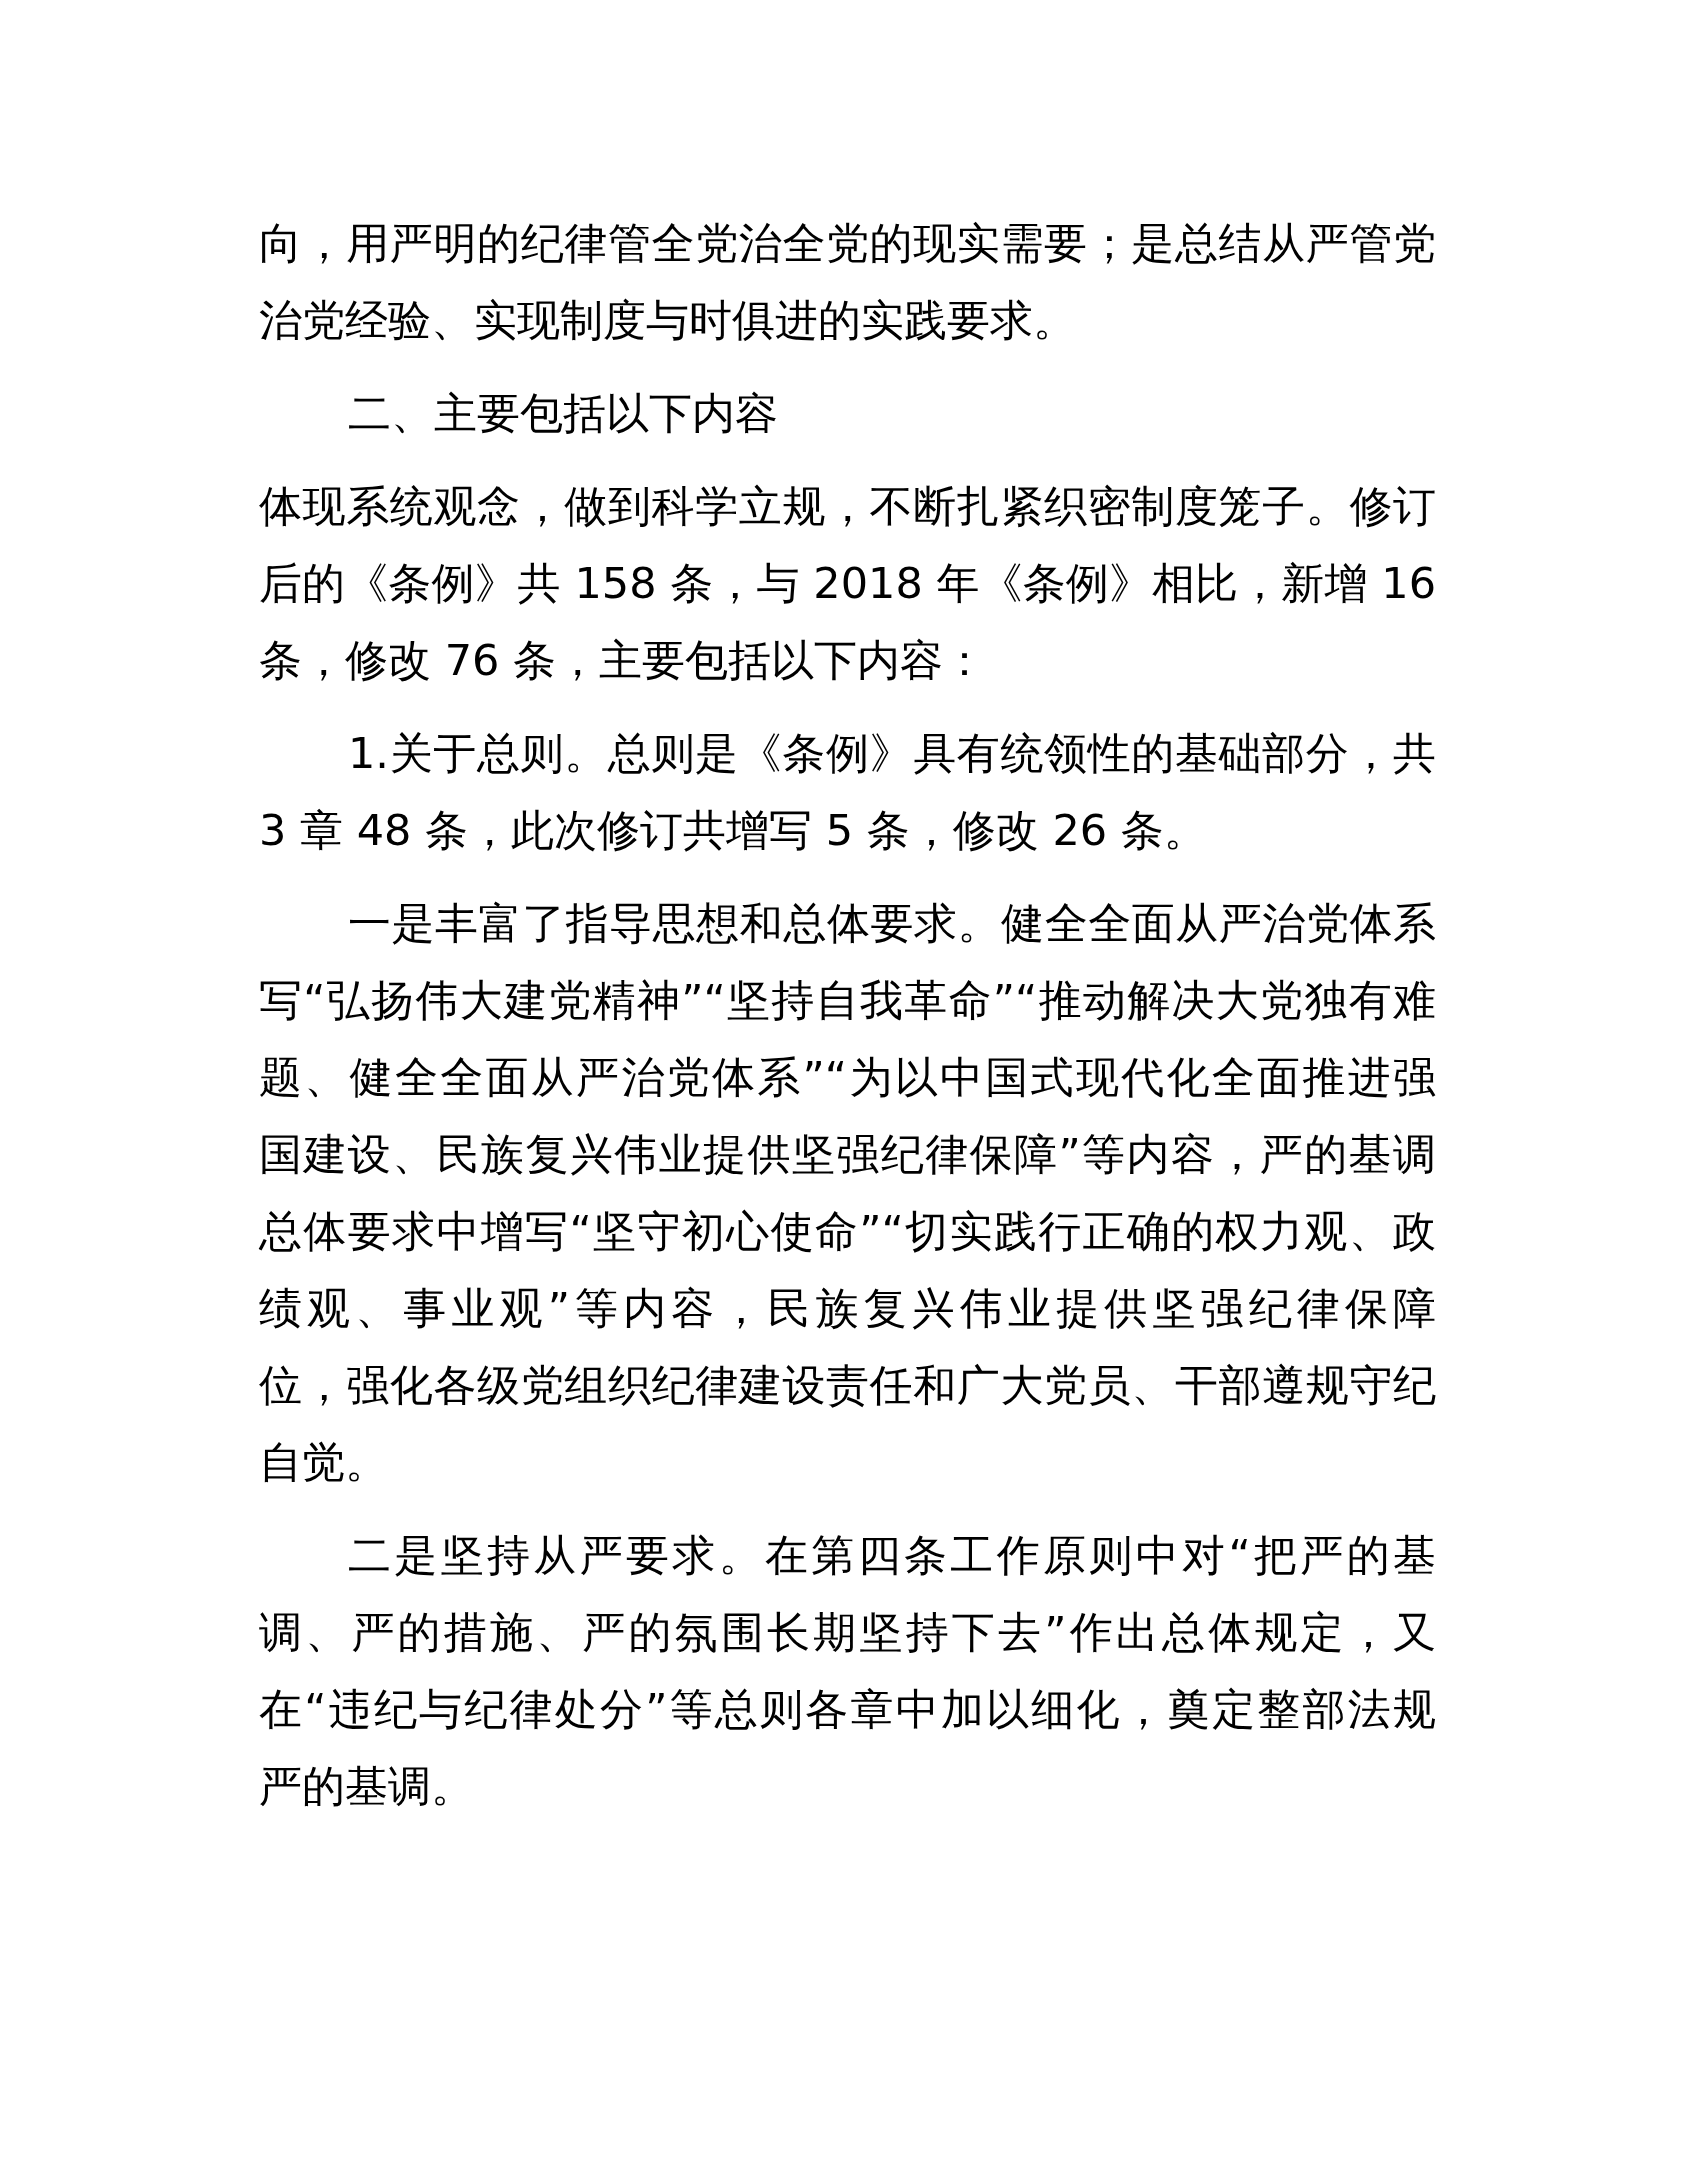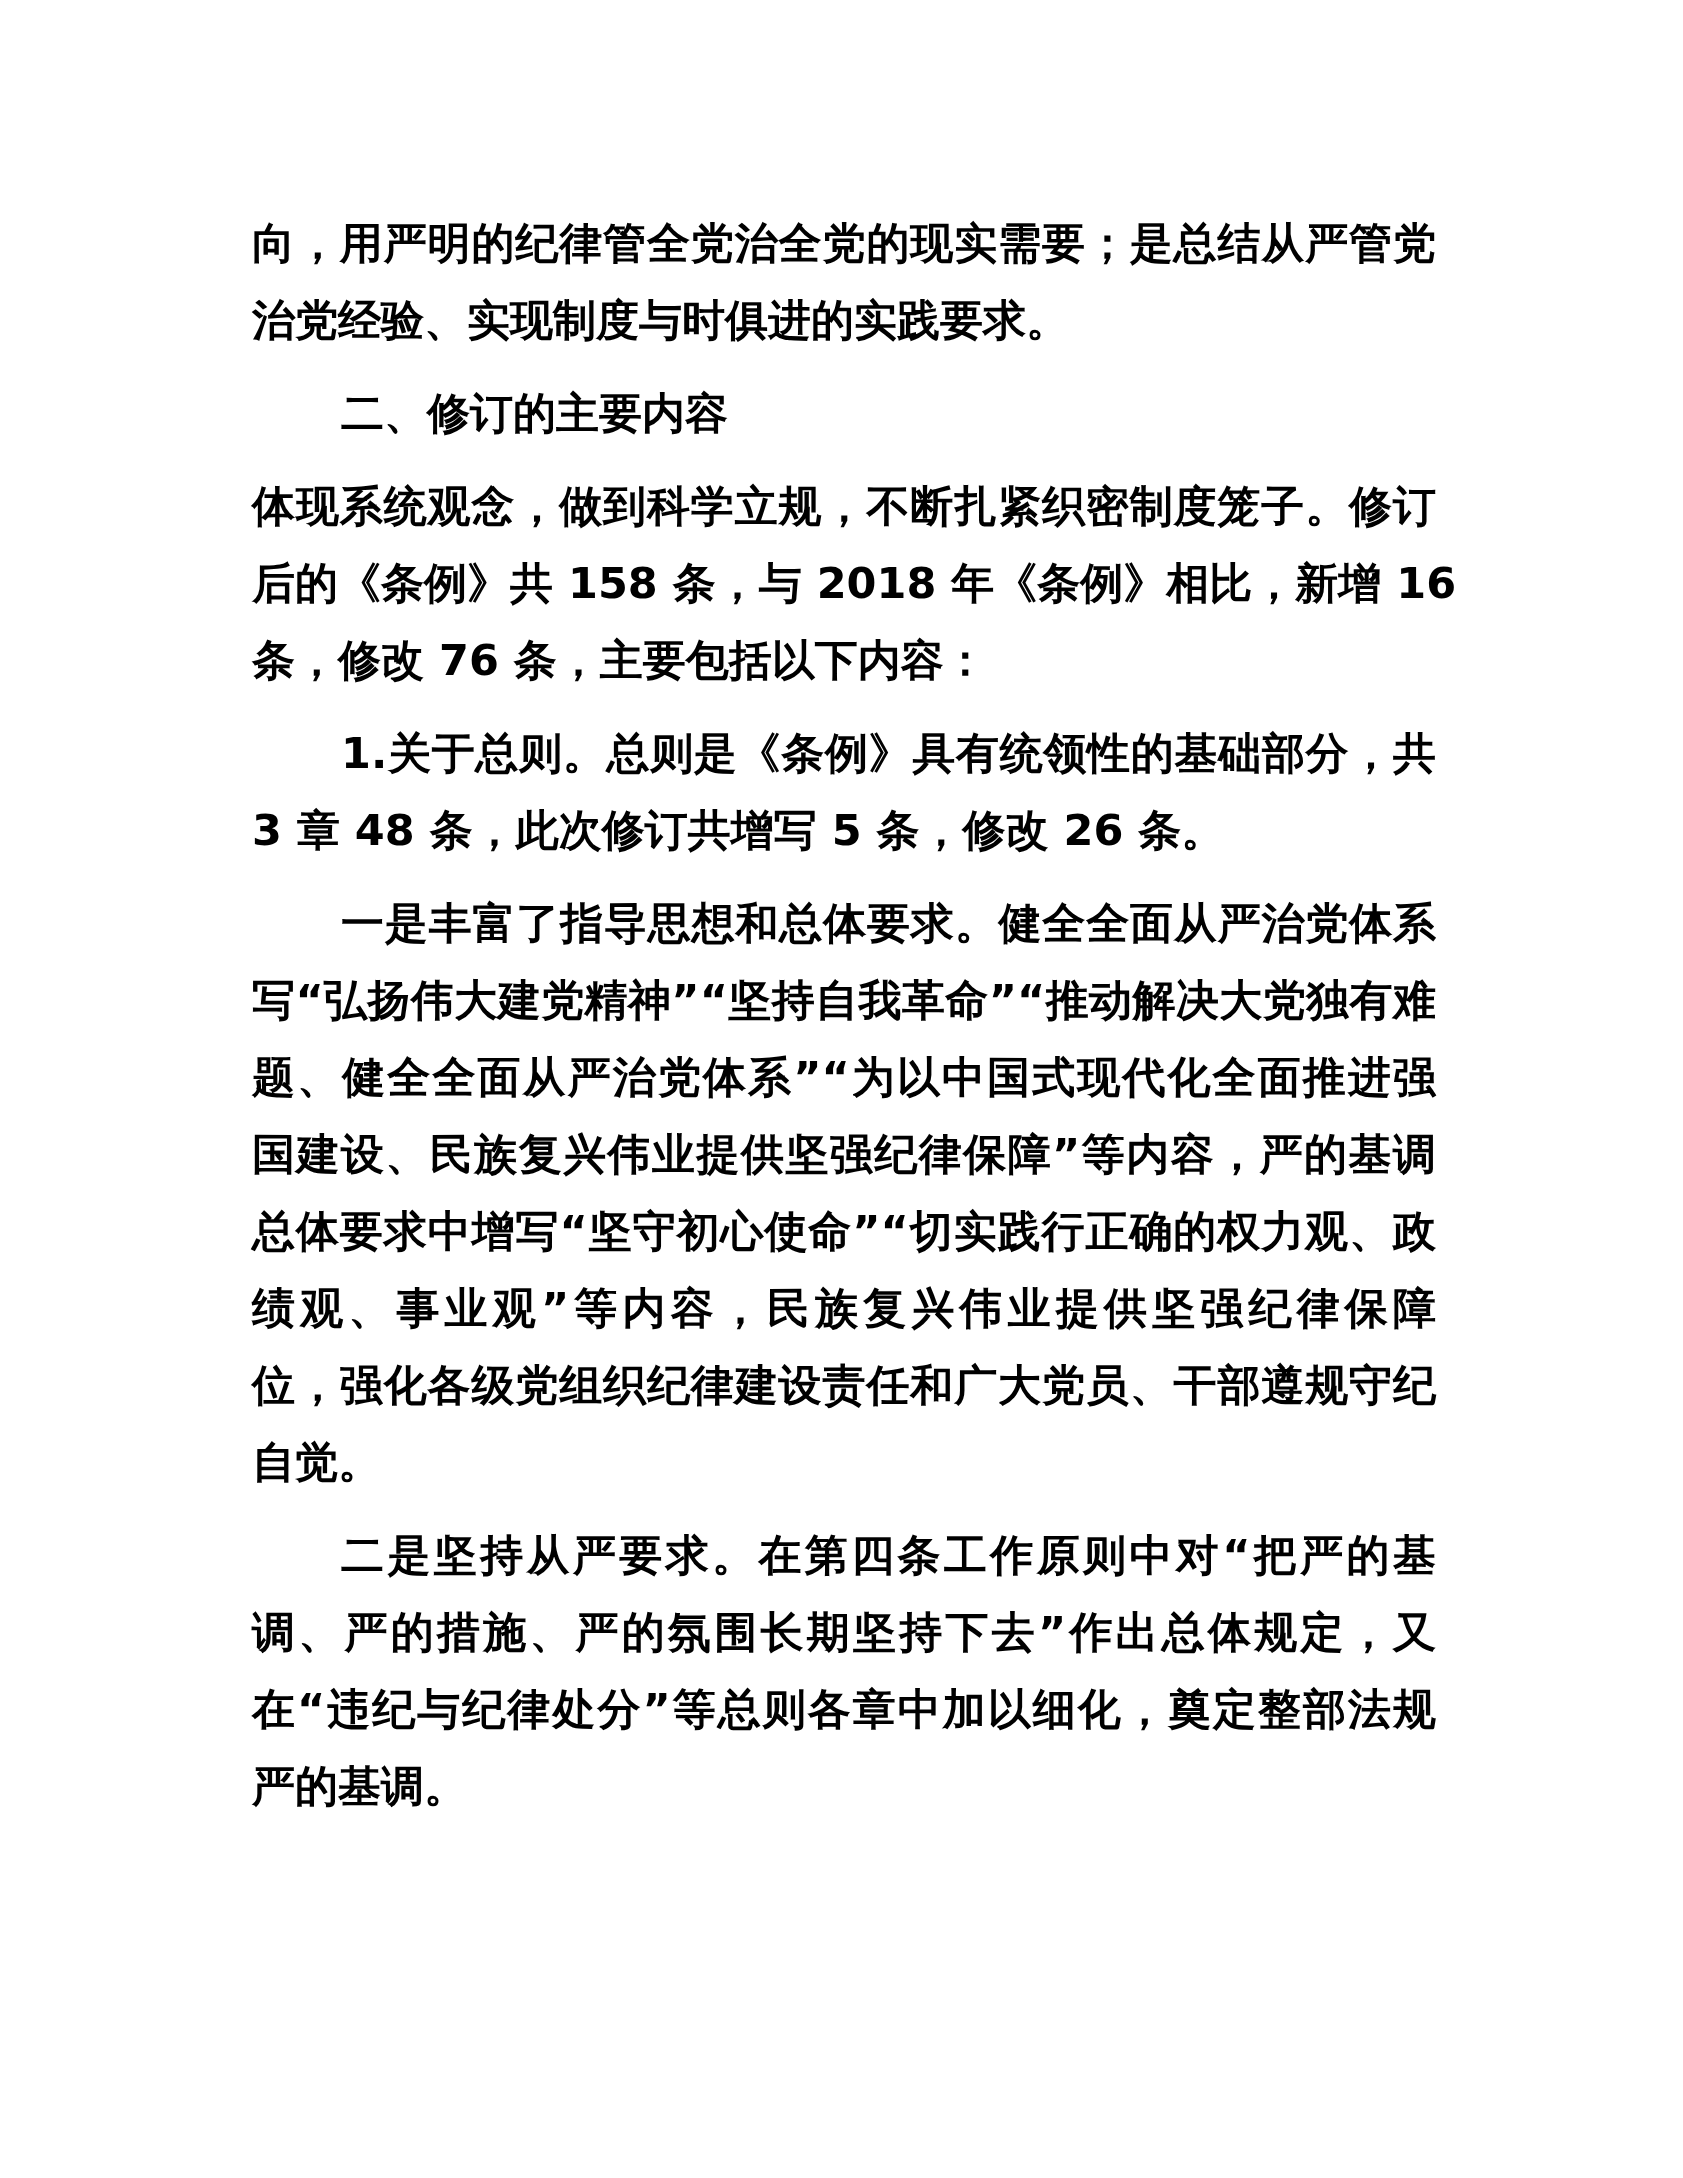--- a/index.html
+++ b/index.html
@@ -15,23 +15,22 @@
       font-family: "DejaVu Sans", "Liberation Sans", sans-serif;
       color: #000000;
     }
     .page {
       position: absolute;
       left: 248px;
       top: 205px;
       width: 1188px;
     }
     .para {
-      margin: 0 0 16px 4px;
+      margin: 0 0 16px 11px;
       padding: 0;
-      font-weight: bold;
     }
     .line {
       display: block;
       height: 77px;
       line-height: 77px;
       font-size: 43px;
       white-space: nowrap;
       text-align: justify;
       text-align-last: justify;
       overflow: visible;
@@ -48,21 +47,21 @@
 <body>
 
 <div class="page">
 
   <p class="para">
     <span class="line">向，用严明的纪律管全党治全党的现实需要；是总结从严管党</span>
     <span class="line last">治党经验、实现制度与时俱进的实践要求。</span>
   </p>
 
   <p class="para">
-    <span class="line last indent">二、修订的主要内容</span>
+    <span class="line last indent">二、主要包括以下内容</span>
   </p>
 
   <p class="para">
     <span class="line">体现系统观念，做到科学立规，不断扎紧织密制度笼子。修订</span>
     <span class="line">后的《条例》共 158 条，与 2018 年《条例》相比，新增 16</span>
     <span class="line last">条，修改 76 条，主要包括以下内容：</span>
   </p>
 
   <p class="para">
     <span class="line indent">1.关于总则。总则是《条例》具有统领性的基础部分，共</span>

